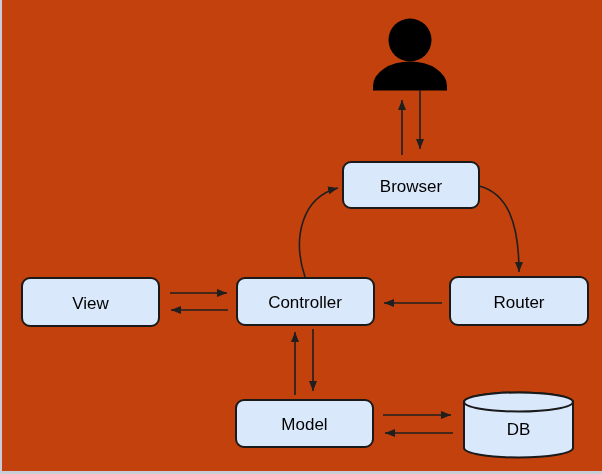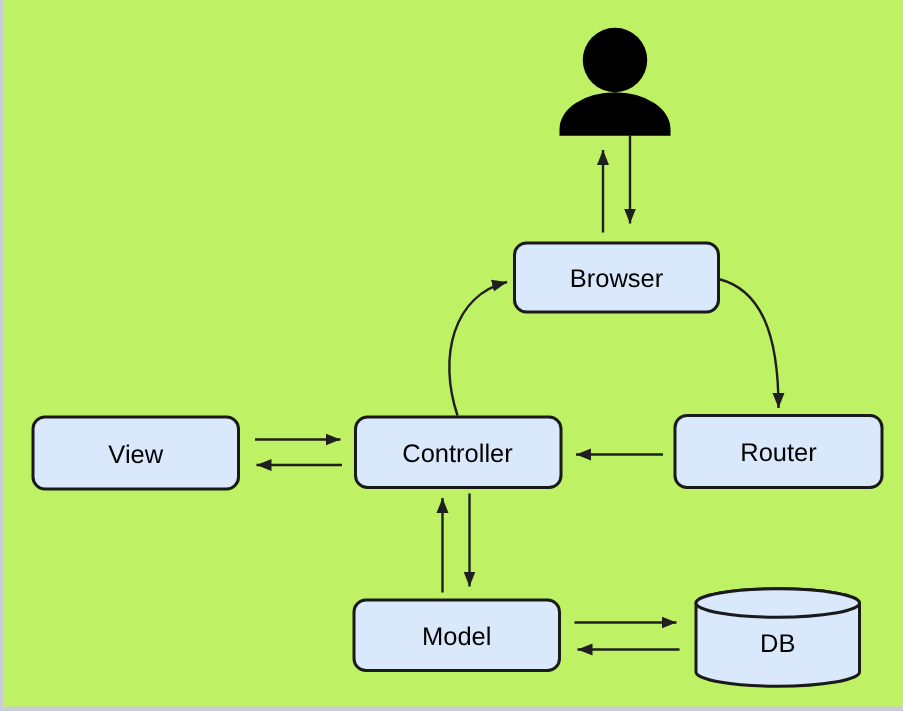--- a/index.html
+++ b/index.html
@@ -1,20 +1,20 @@
 <!DOCTYPE html>
 <html><head>
 <meta charset="utf-8">
 <style>
   html, body { margin: 0; padding: 0; }
   .frame {
     position: relative;
     width: 602px;
     height: 474px;
-    background: #bef264;
+    background: #c2410c;
     overflow: hidden;
   }
   .frame-left-border {
     position: absolute; left: 0; top: 0;
     width: 2px; height: 100%;
     background: #c9cdd8;
   }
   .frame-bottom-border {
     position: absolute; left: 0; bottom: 0;
     width: 100%; height: 3px;

